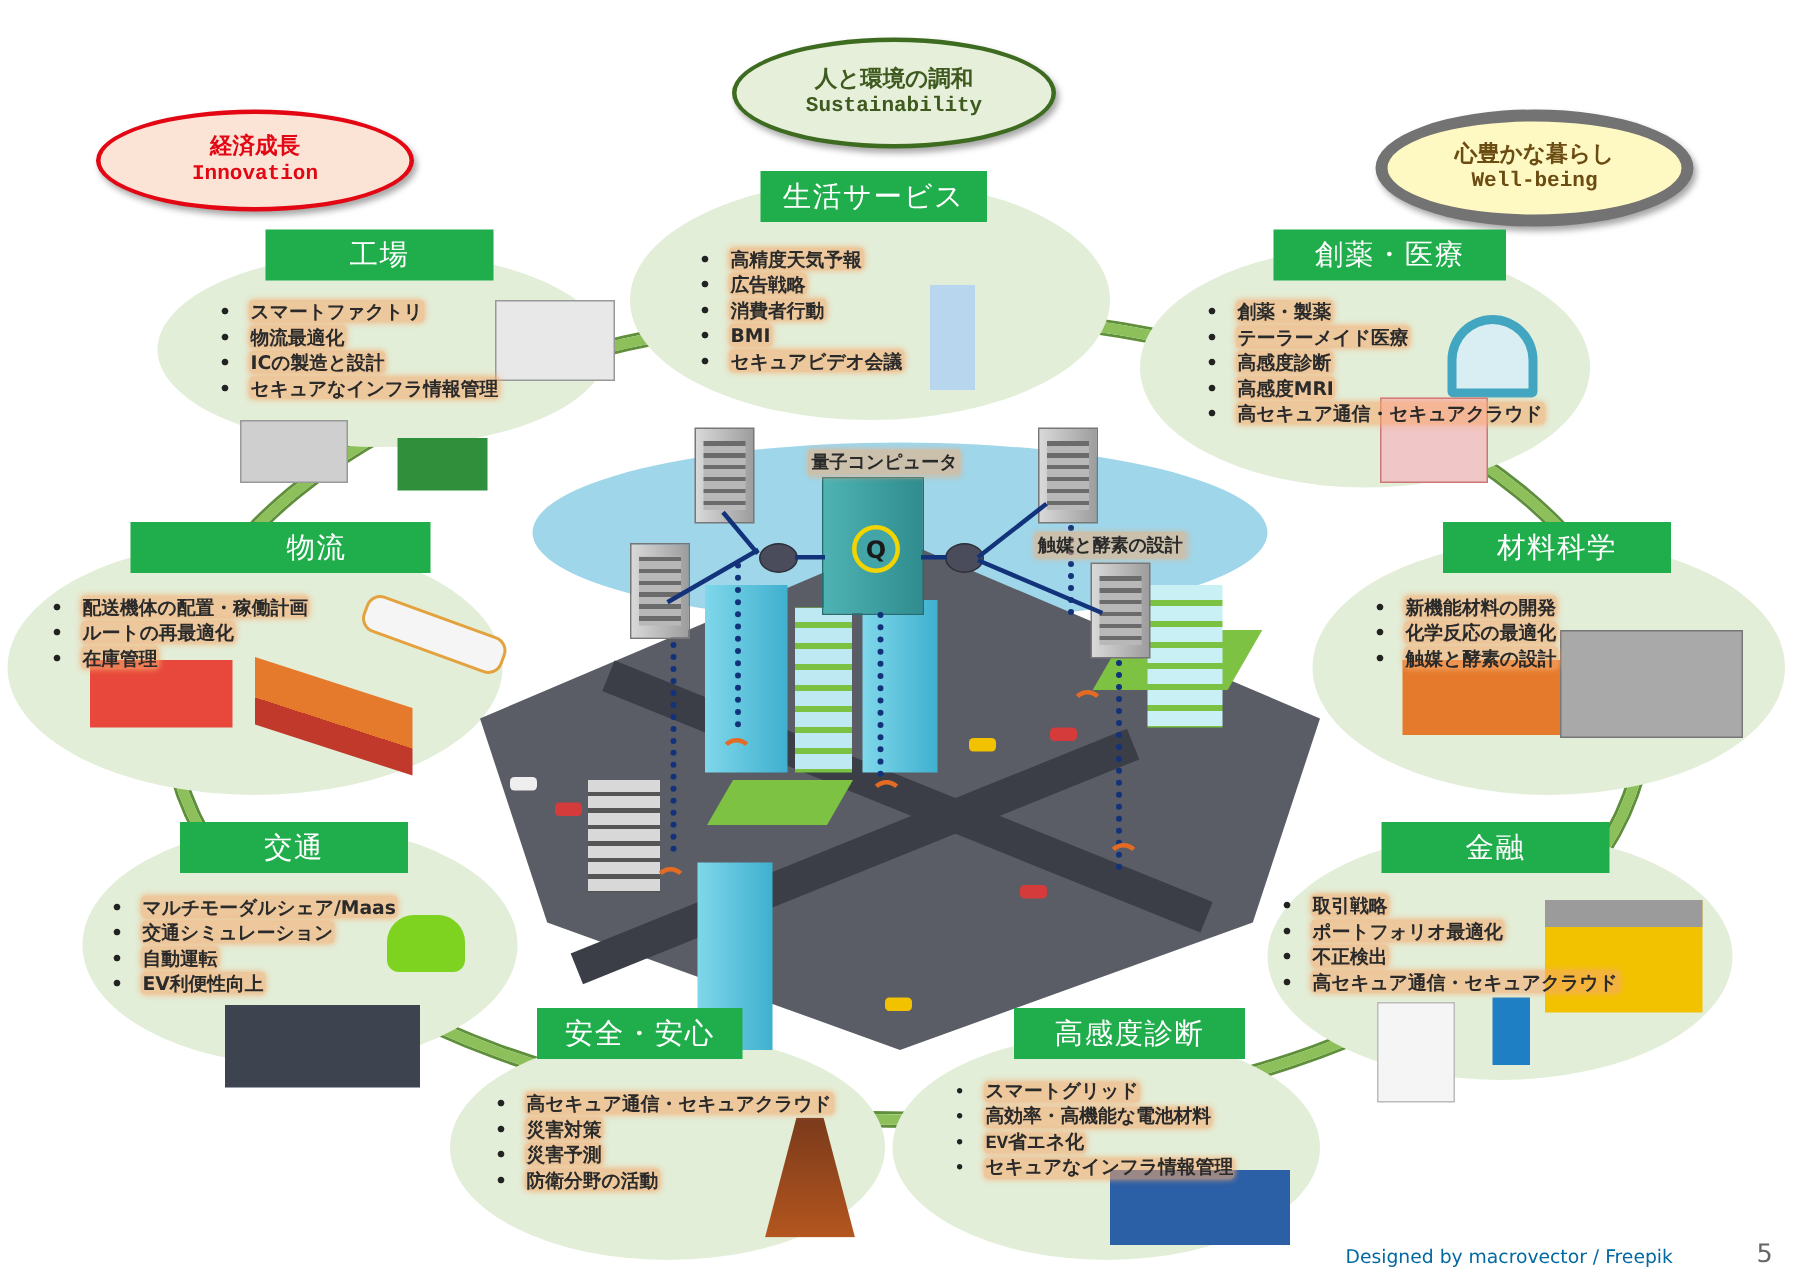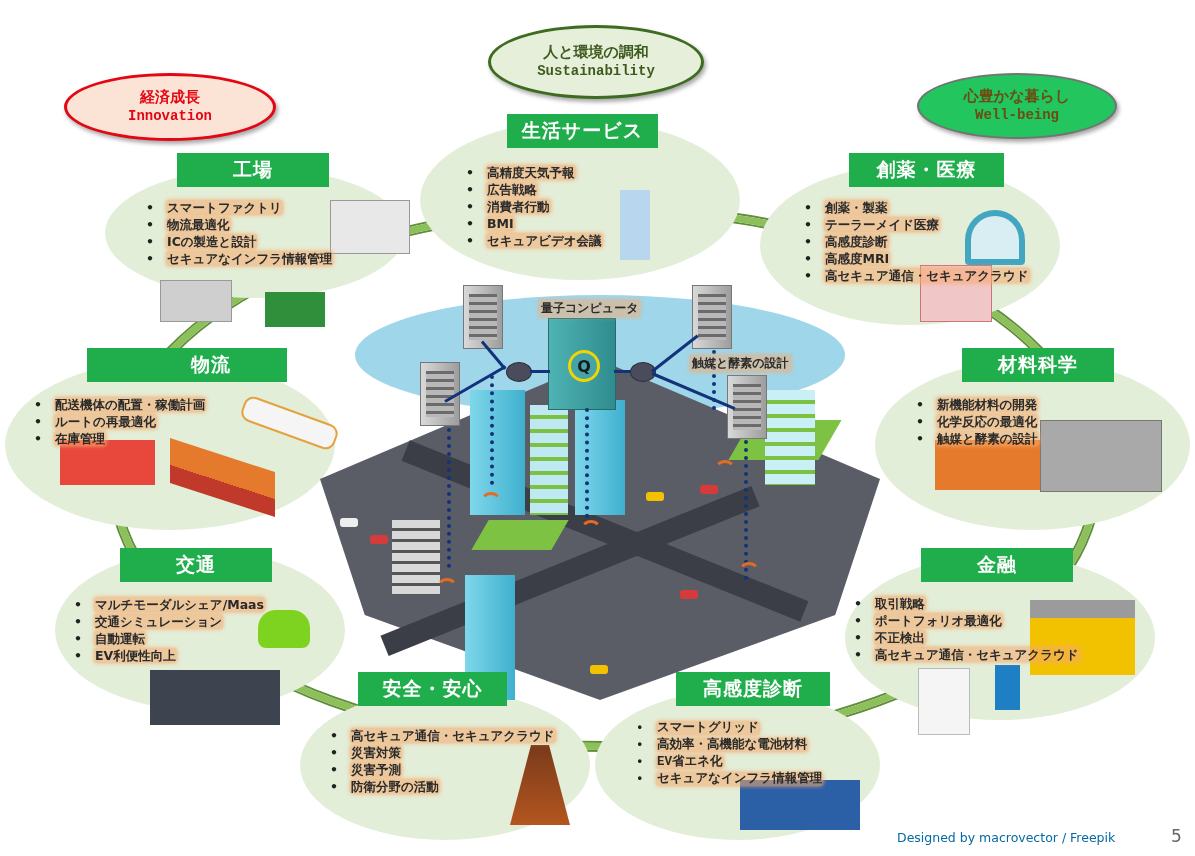--- a/index.html
+++ b/index.html
@@ -2,21 +2,21 @@
 <html><head>
 <meta charset="utf-8">
 <style>
   html,body{margin:0;padding:0;background:#ffffff;}
   body{width:1195px;height:856px;position:relative;overflow:hidden;font-family:"DejaVu Sans","Liberation Sans",sans-serif;}
   .ring{position:absolute;left:110px;top:205px;width:990px;height:545px;border:7px solid #8dbf5a;border-radius:50%;box-sizing:border-box;box-shadow:0 0 0 2px #5f8f3a inset,0 0 0 2px #5f8f3a;}
   .value-oval{position:absolute;border-radius:50%;display:flex;flex-direction:column;align-items:center;justify-content:center;font-weight:bold;box-shadow:2px 3px 4px rgba(0,0,0,.35);text-align:center;}
   .value-oval .jp{font-size:15px;line-height:19px;}
   .value-oval .en{font-size:14px;line-height:19px;font-family:Liberation Mono, monospace;}
   .bubble{position:absolute;background:#e3eed8;border-radius:50%;}
-  .cat-label{position:absolute;background:#1fae4b;color:#fff;font-weight:bold;font-size:19px;display:flex;align-items:center;justify-content:center;height:34px;letter-spacing:1px;}
+  .cat-label{position:absolute;background:#1fae4b;color:#fff;font-weight:normal;font-size:19px;display:flex;align-items:center;justify-content:center;height:34px;letter-spacing:1px;}
   .bullets{position:absolute;margin:0;padding:0;list-style:none;font-size:12.5px;font-weight:bold;color:#2a2a2a;line-height:17px;}
   .bullets li{position:relative;padding-left:24px;white-space:nowrap;}
   .bullets li::before{content:"•";position:absolute;left:4px;color:#222;}
   .bullets li span{background:rgba(246,170,110,.55);box-shadow:0 0 4px rgba(246,170,110,.9);border-radius:3px;padding:0 1px;}
   .sky{position:absolute;left:355px;top:295px;width:490px;height:120px;border-radius:50%;background:#9fd6ea;}
   .ground{position:absolute;left:320px;top:360px;width:560px;height:340px;background:#5a5d66;clip-path:polygon(50% 0%,100% 35%,92% 75%,50% 100%,8% 75%,0% 35%);}
   .road{position:absolute;background:#3b3e46;}
   .park{position:absolute;background:#7dc242;}
   .server{position:absolute;width:38px;height:62px;background:linear-gradient(90deg,#d9d9d9,#9d9d9d);border:1px solid #777;}
   .server::after{content:"";position:absolute;left:5px;right:5px;top:8px;bottom:8px;background:repeating-linear-gradient(#6b6b6b 0 3px,#b8b8b8 3px 8px);}
@@ -39,21 +39,21 @@
 <div class="ring"></div>
 
 <div class="value-oval" style="left:64px;top:73px;width:206px;height:62px;background:#fbe3d6;border:3px solid #e30613;color:#e30613;">
   <div class="jp">経済成長</div>
   <div class="en">Innovation</div>
 </div>
 <div class="value-oval" style="left:488px;top:25px;width:210px;height:68px;background:#e5efd9;border:3px solid #3d6b1f;color:#3f5a1f;">
   <div class="jp">人と環境の調和</div>
   <div class="en">Sustainability</div>
 </div>
-<div class="value-oval" style="left:917px;top:73px;width:196px;height:62px;background:#22c55e;border:2px solid #737373;color:#6b4c12;">
+<div class="value-oval" style="left:917px;top:73px;width:196px;height:62px;background:#fef9c3;border:8px solid #737373;color:#6b4c12;">
   <div class="jp">心豊かな暮らし</div>
   <div class="en">Well-being</div>
 </div>
 
 <div class="bubble" style="left:105px;top:168px;width:300px;height:130px;"></div>
 <div class="bubble" style="left:420px;top:120px;width:320px;height:160px;"></div>
 <div class="bubble" style="left:760px;top:165px;width:300px;height:160px;"></div>
 <div class="bubble" style="left:5px;top:360px;width:330px;height:170px;"></div>
 <div class="bubble" style="left:875px;top:360px;width:315px;height:170px;"></div>
 <div class="bubble" style="left:55px;top:550px;width:290px;height:160px;"></div>
@@ -128,21 +128,21 @@
 <div class="illus" style="left:510px;top:745px;width:60px;height:80px;background:linear-gradient(#7a3a1b,#b4561f);clip-path:polygon(35% 0,65% 0,100% 100%,0 100%);"></div>
 <div class="illus" style="left:740px;top:780px;width:120px;height:50px;background:#2b5fa6;"></div>
 
 <div class="cat-label" style="left:177px;top:153px;width:152px;">工場</div>
 <div class="cat-label" style="left:507px;top:114px;width:151px;">生活サービス</div>
 <div class="cat-label" style="left:849px;top:153px;width:155px;">創薬・医療</div>
 <div class="cat-label" style="left:87px;top:348px;width:152px;padding-left:48px;">物流</div>
 <div class="cat-label" style="left:962px;top:348px;width:152px;">材料科学</div>
 <div class="cat-label" style="left:120px;top:548px;width:152px;">交通</div>
 <div class="cat-label" style="left:921px;top:548px;width:152px;">金融</div>
-<div class="cat-label" style="left:358px;top:672px;width:149px;">安全・安心</div>
+<div class="cat-label" style="left:358px;top:672px;width:137px;">安全・安心</div>
 <div class="cat-label" style="left:676px;top:672px;width:154px;">高感度診断</div>
 
 <ul class="bullets" style="left:142px;top:199px;">
   <li><span>スマートファクトリ</span></li>
   <li><span>物流最適化</span></li>
   <li><span>ICの製造と設計</span></li>
   <li><span>セキュアなインフラ情報管理</span></li>
 </ul>
 <ul class="bullets" style="left:462px;top:164px;">
   <li><span>高精度天気予報</span></li>

